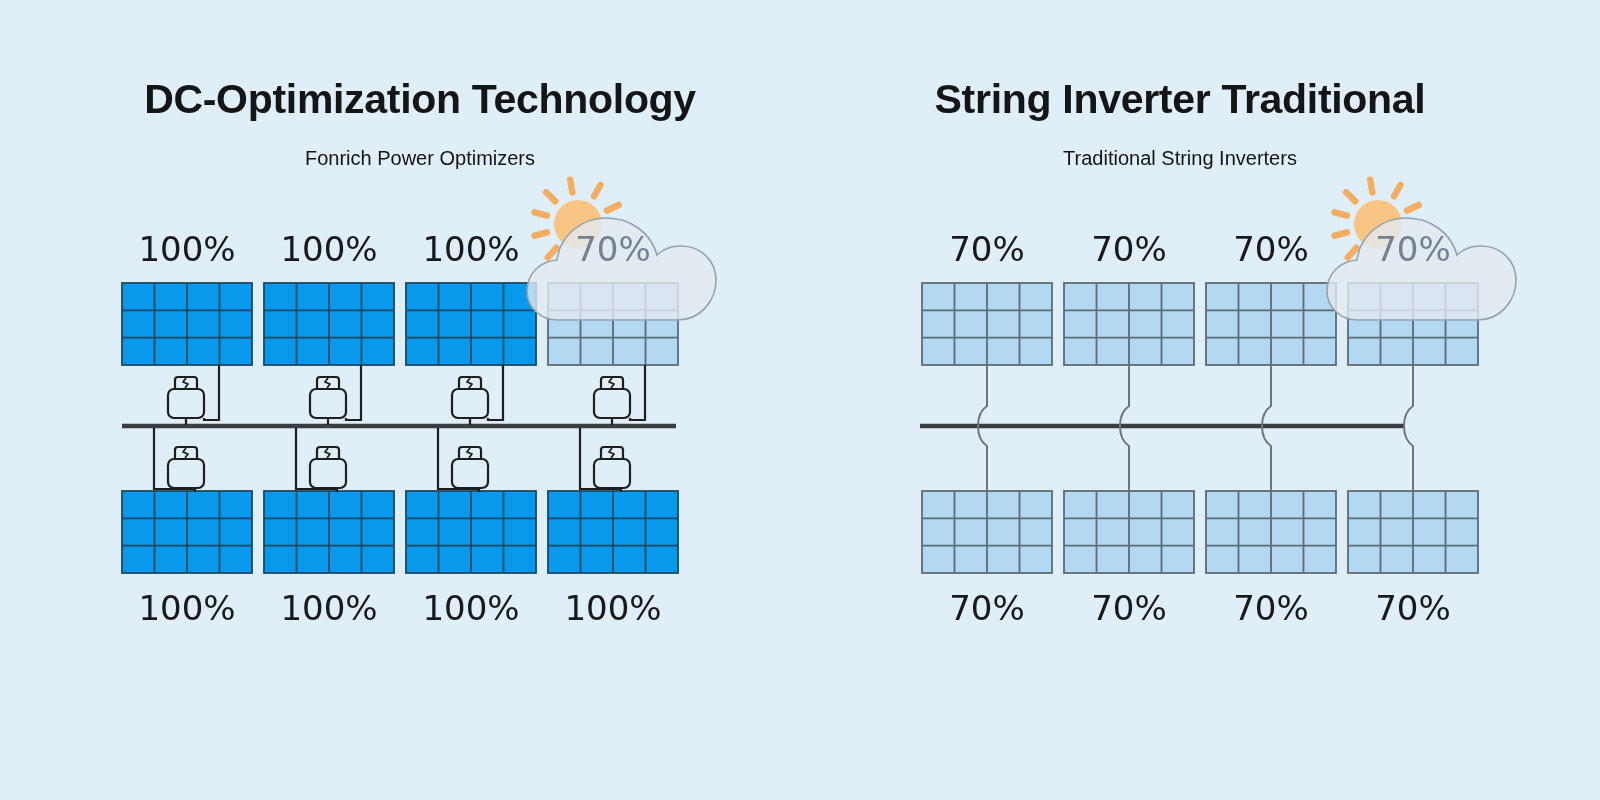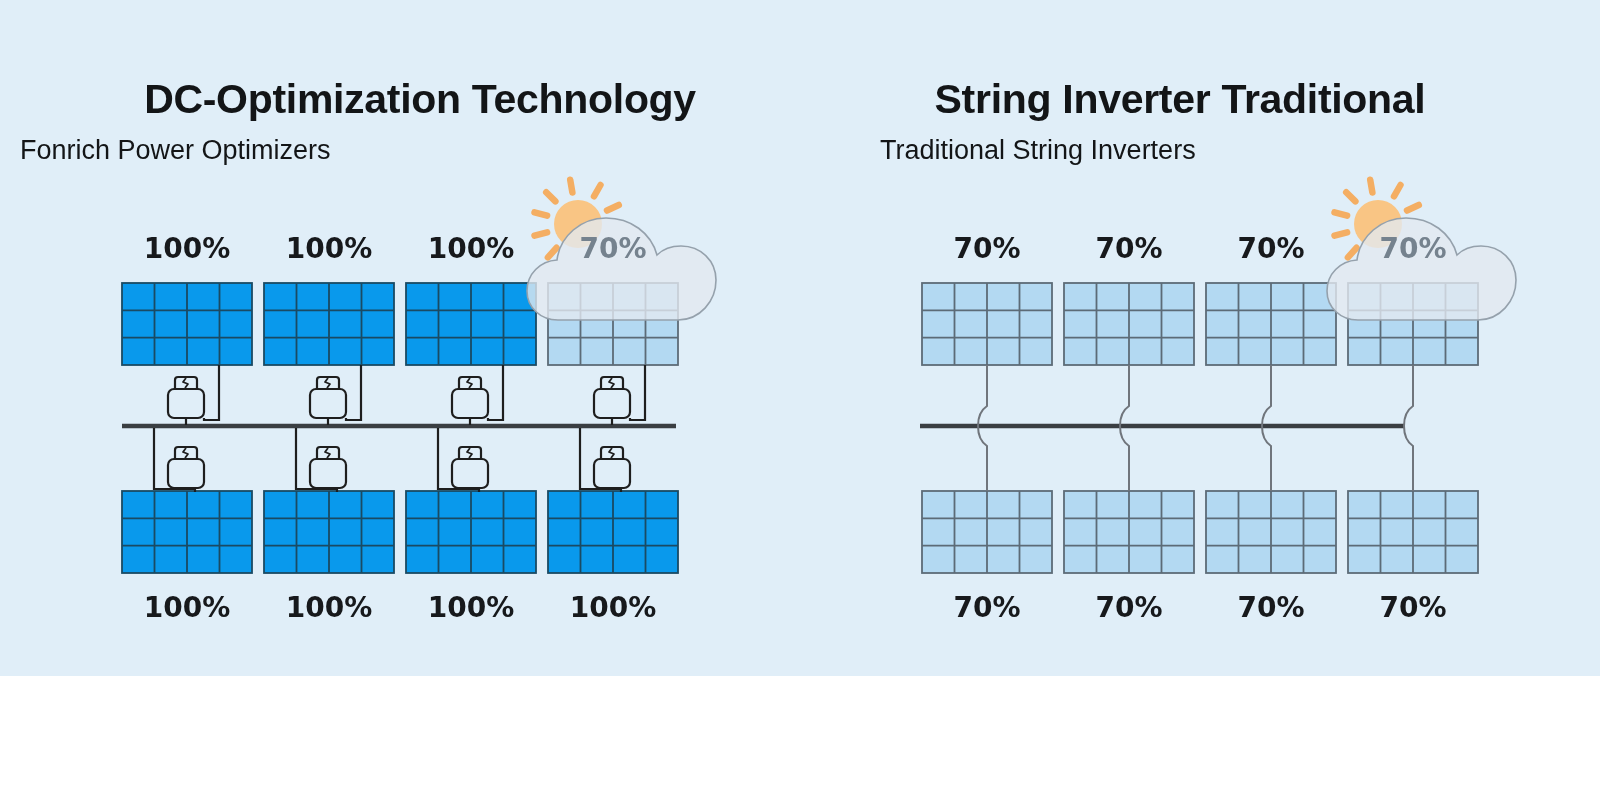--- a/index.html
+++ b/index.html
@@ -1,18 +1,18 @@
 <!DOCTYPE html>
 <html style="--background: #E0EEF8; --panel-full: #0999EC; --panel-full-grid: #1A4A63; --panel-light: #B3D9F2; --panel-light-grid: #5C6B77; --wire-dark: #1E1E1E; --wire-grey: #70757C; --bus: #3A3E42; --sun: #F9C584; --sun-rays: #F4AE63; --cloud-fill: #E2E9F0CC; --cloud-stroke: #95A1AC; --title: #131517; --label-dark: #17191C; --label-shaded: #75828E;"><head>
 <meta charset="utf-8">
 <style>
   html,body{margin:0;padding:0;}
   #stage{
     position:relative;
-    width:1600px;height:676px;
+    width:1600px;height:800px;
     background:var(--background,#E0EEF8);
     overflow:hidden;
     font-family:"Liberation Sans","DejaVu Sans",sans-serif;
   }
   #diagram{position:absolute;left:0;top:0;}
 
   
   .p-full{fill:var(--panel-full);stroke:var(--panel-full-grid);stroke-width:1.8;}
   .p-light{fill:var(--panel-light);stroke:var(--panel-light-grid);stroke-width:1.8;}
   .grid{fill:none;}
@@ -31,30 +31,30 @@
   .sun-ray{fill:none;stroke:var(--sun-rays);stroke-width:6.5;stroke-linecap:round;}
   .cloud{fill:var(--cloud-fill);stroke:var(--cloud-stroke);stroke-width:1.6;}
 
   
   .col-title{
     position:absolute;top:76px;text-align:center;
     font-size:41px;font-weight:700;letter-spacing:-0.3px;
     color:var(--title,#131517);
   }
   .col-sub{
-    position:absolute;top:135px;
-    font-size:27px;font-weight:400;color:var(--title,#16181a);
+    position:absolute;top:147px;text-align:center;
+    font-size:20px;font-weight:400;color:var(--title,#16181a);
   }
   .t-left{left:20px;width:800px;}
   .t-right{left:880px;width:600px;}
 
   .lbl{
     position:absolute;width:130px;text-align:center;
     font-family:"DejaVu Sans","Liberation Sans",sans-serif;
-    font-size:28px;font-weight:700;color:var(--label-dark);
+    font-size:34px;font-weight:400;color:var(--label-dark);
     line-height:28px;
   }
   .lbl.top{top:235px;}
   .lbl.bottom{top:594px;}
   .lbl.shaded{color:var(--label-shaded);}
 </style>
 </head>
 <body>
 
 <div id="stage">

